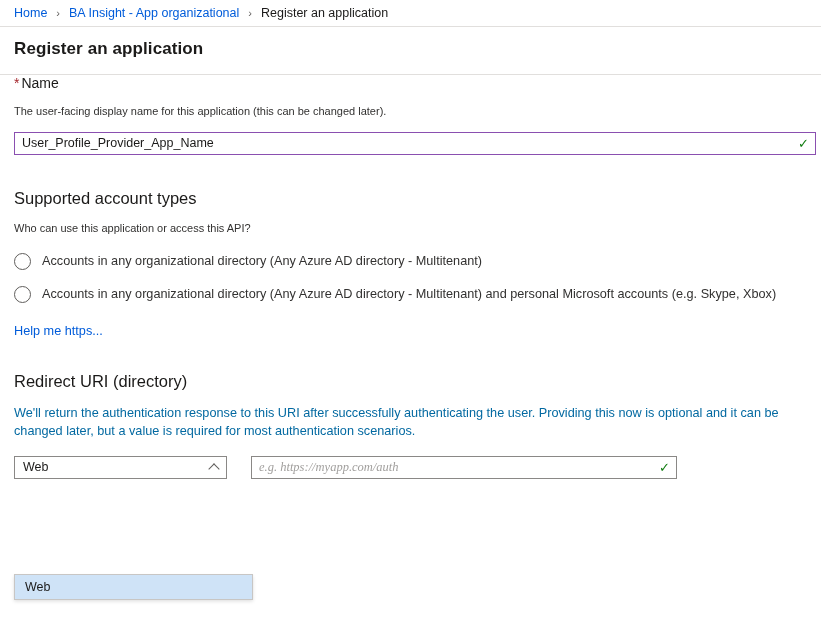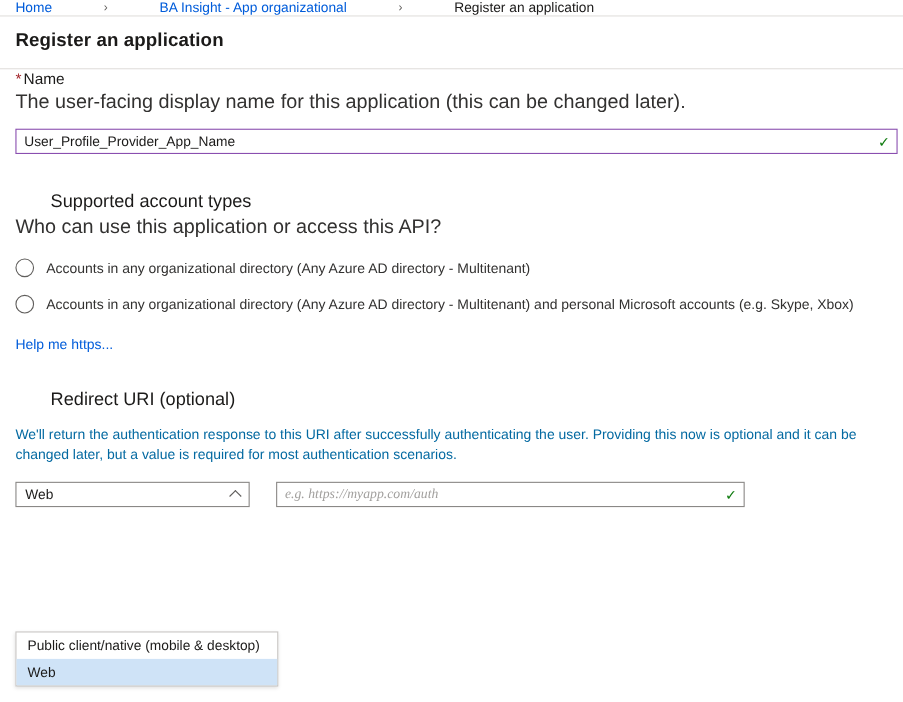--- a/index.html
+++ b/index.html
@@ -11,28 +11,27 @@
     height: 638px;
     background: #ffffff;
     font-family: "Liberation Sans", sans-serif;
     font-size: 13px;
     color: #1b1a19;
     overflow: hidden;
   }
 
   
   .breadcrumb {
-    height: 15px;
+    height: 27px;
     display: flex;
     align-items: center;
     padding: 0 0 0 14px;
     border-bottom: 1px solid #e1dfdd;
     font-size: 12.5px;
     box-sizing: border-box;
-    gap: 38px;
   }
   .crumb-link {
     color: #015cda;
     cursor: pointer;
     white-space: nowrap;
   }
   .crumb-current {
     color: #1b1a19;
     white-space: nowrap;
   }
@@ -64,22 +63,23 @@
 
   .field-label {
     font-size: 14px;
     color: #1b1a19;
   }
   .req-star {
     color: #a4262c;
     margin-right: 2px;
   }
   .helper-text {
-    font-size: 18px;
+    font-size: 11px;
     color: #323130;
+    margin-top: 13px;
     line-height: 1.45;
   }
 
   .text-input-wrap {
     position: relative;
     margin-top: 12px;
     width: 802px;
     height: 23px;
     box-sizing: border-box;
     border: 1px solid #8a4fb0;
@@ -106,21 +106,20 @@
     transform: translateY(-50%);
     color: #107c10;
     font-size: 13px;
     line-height: 1;
   }
 
   .section-heading {
     font-size: 16.5px;
     color: #1b1a19;
     margin-top: 34px;
-    margin-left: 32px;
   }
 
   
   .radio-row {
     display: flex;
     align-items: center;
     margin-top: 16px;
     cursor: pointer;
   }
   .radio-outer {
@@ -299,33 +298,32 @@
     <span class="radio-label">Accounts in any organizational directory (Any Azure AD directory - Multitenant)</span>
   </div>
   <div class="radio-row">
     <span class="radio-outer"></span>
     <span class="radio-label">Accounts in any organizational directory (Any Azure AD directory - Multitenant) and personal Microsoft accounts (e.g. Skype, Xbox)</span>
   </div>
 
   <div class="link-inline">Help me https...</div>
 
   
-  <div class="section-heading">Redirect URI (optional)</div>
+  <div class="section-heading">Redirect URI (directory)</div>
   <div class="para">We'll return the authentication response to this URI after successfully authenticating the user. Providing this now is optional and it can be changed later, but a value is required for most authentication scenarios.</div>
 
   <div class="uri-row">
     <div class="select-box">
       <span>Web</span>
       <span class="chev"></span>
     </div>
 
     <div class="uri-input-wrap">
       <input class="uri-input" type="text" placeholder="e.g. https://myapp.com/auth" style="">
       <span class="check-mark">✓</span>
     </div>
   </div>
 
 </div>
 
 <div class="dropdown">
-  <div class="dd-option">Public client/native (mobile &amp; desktop)</div>
   <div class="dd-option selected">Web</div>
 </div>
 
 </body></html>

